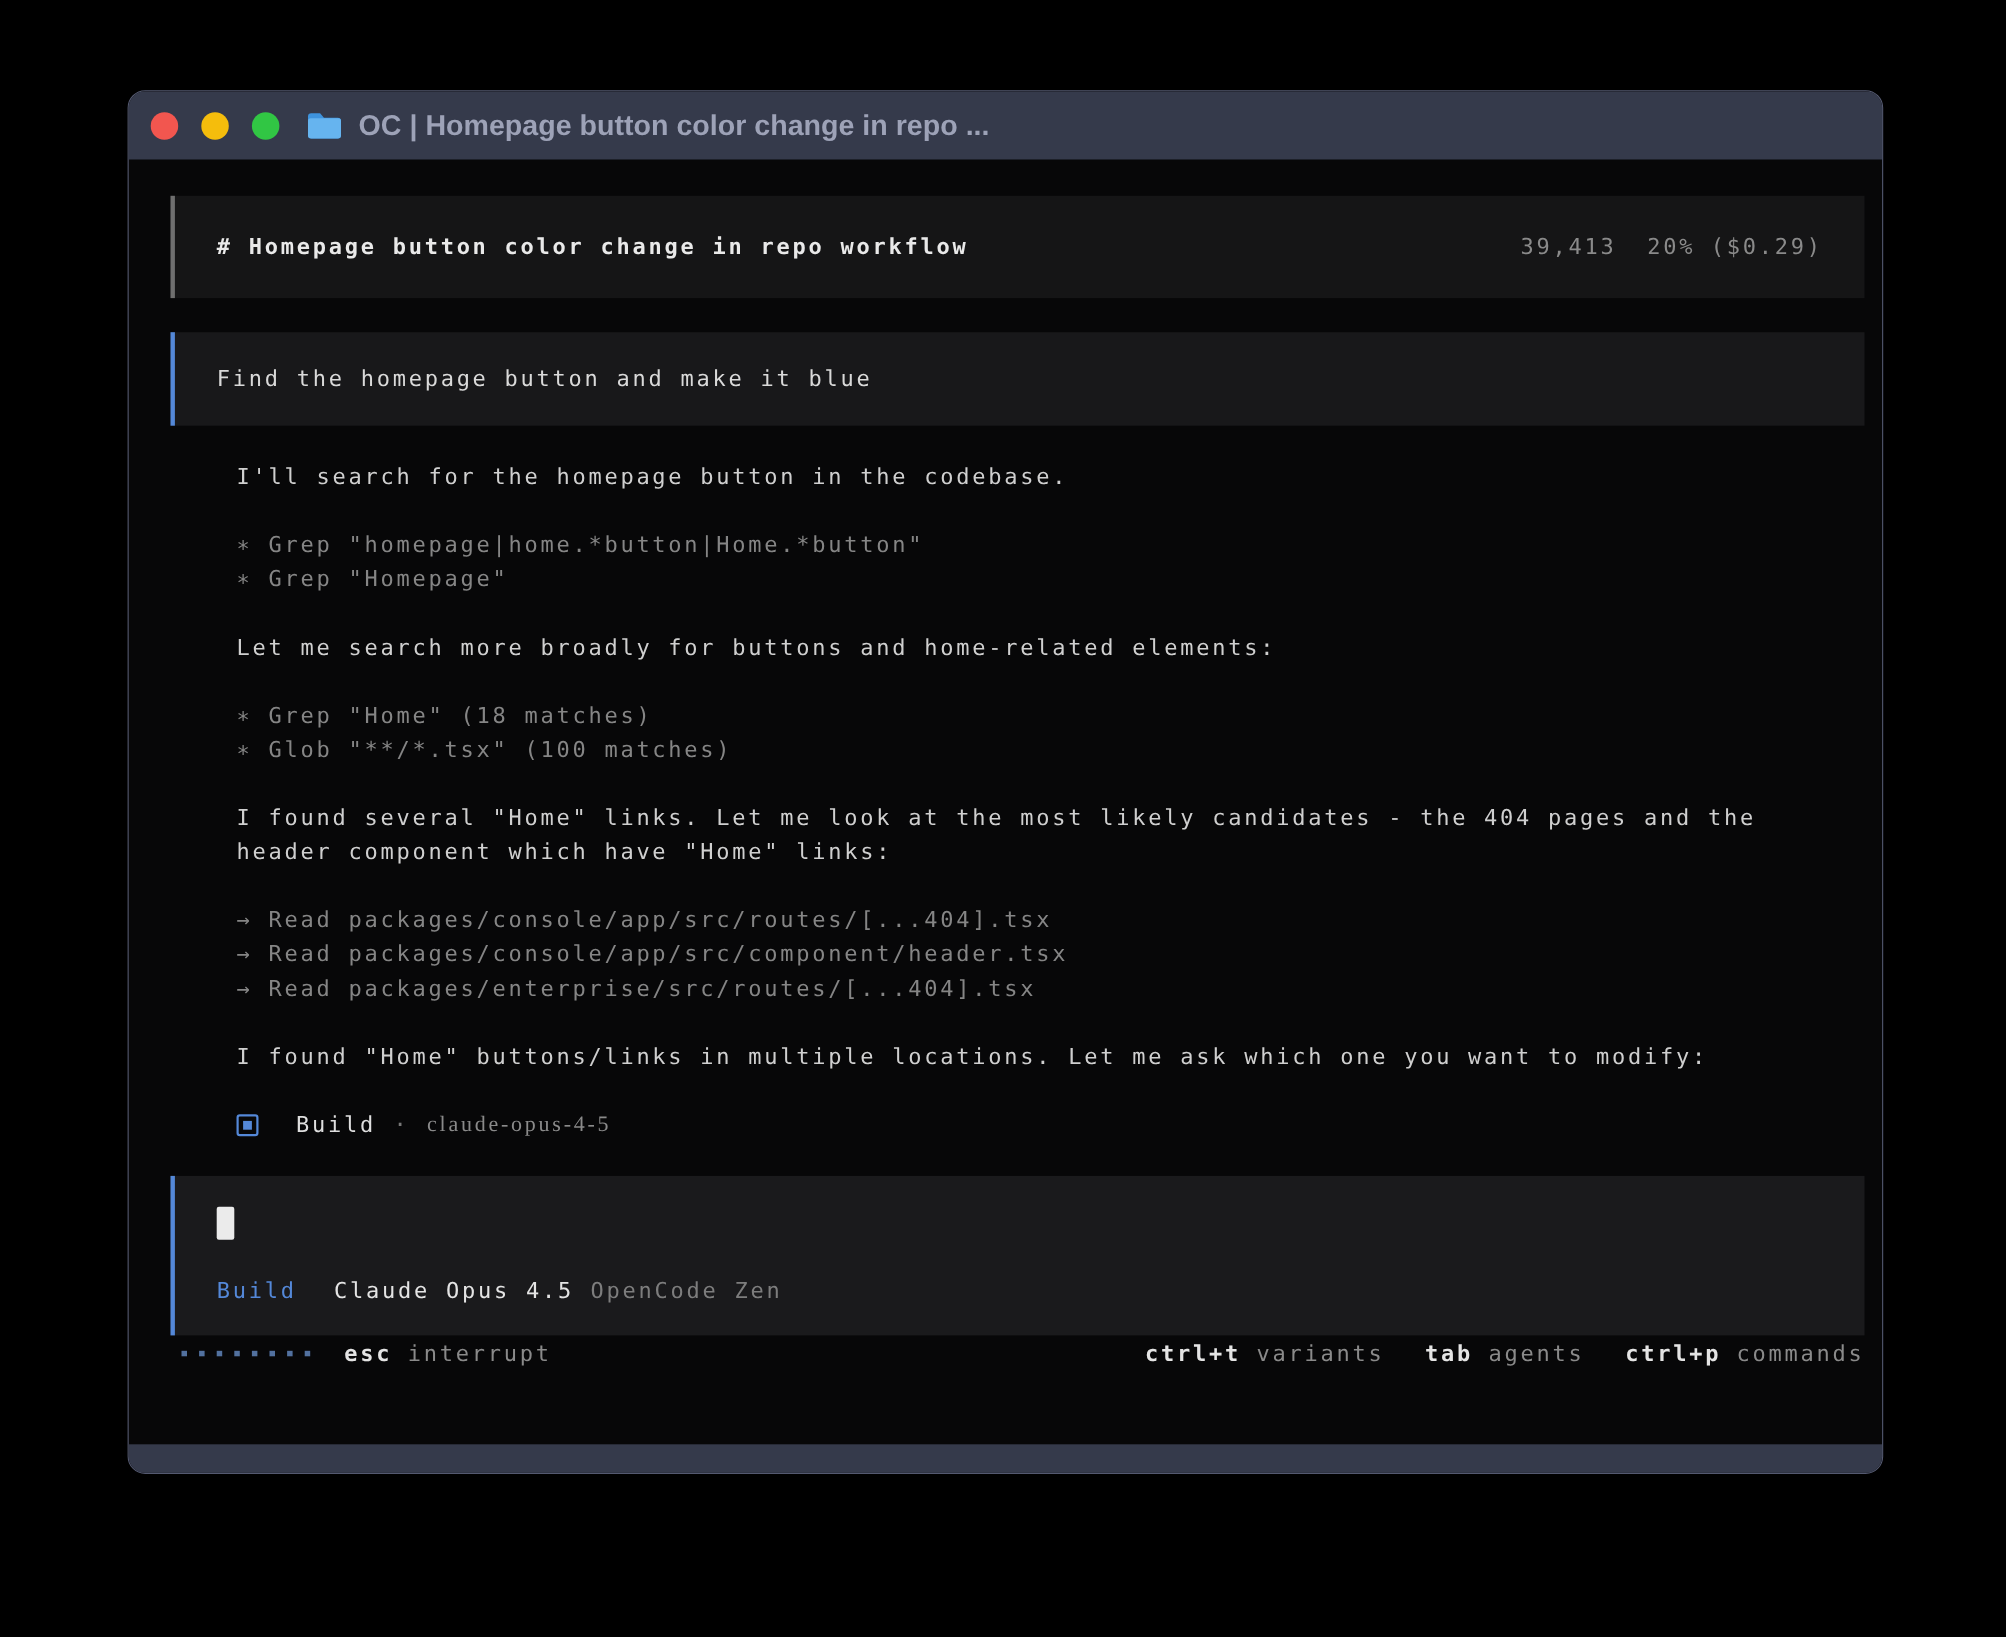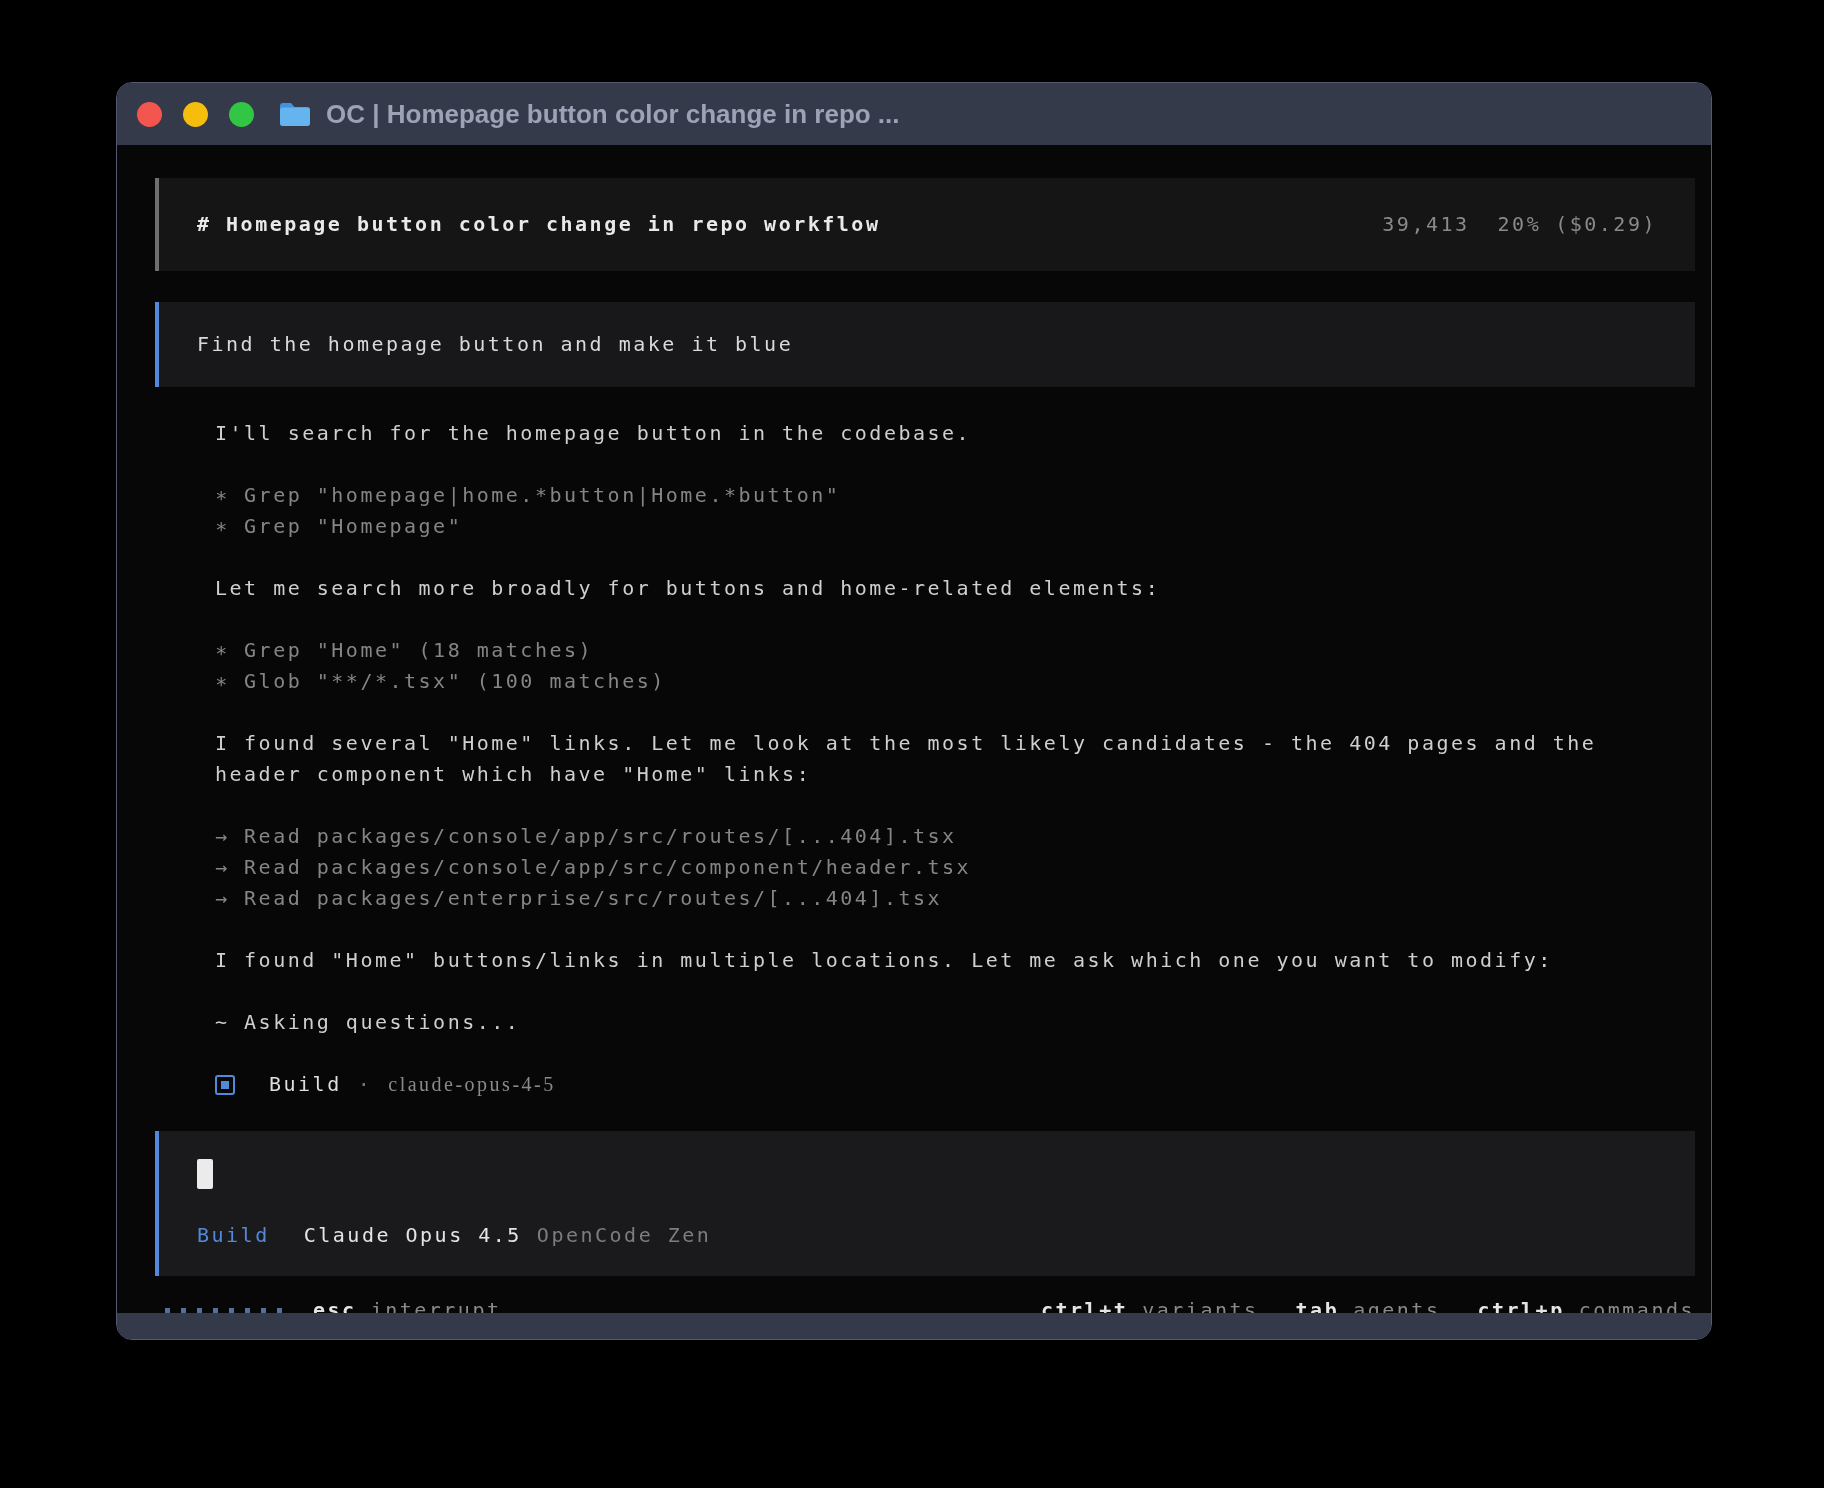--- a/index.html
+++ b/index.html
@@ -102,21 +102,21 @@
     width: 16px; height: 30px;
     background: #ebebeb;
     border-radius: 2px;
   }
   .input-footer { margin-top: 31px; height: 31px; display: flex; align-items: center; }
   .input-mode { color: #5488d8; margin-right: 34px; }
   .input-model { color: #e4e4e4; margin-right: 15px; }
   .input-provider { color: #7d7d7d; }
 
   .statusbar {
-    margin-top: 19px;
+    margin-top: 1px;
     margin-left: 10px;
     height: 31px;
     display: flex;
     align-items: center;
   }
   .dots { display: flex; gap: 11px; margin-right: 31px; }
   .dot { width: 5px; height: 5px; background: #52719f; }
   .key { font-weight: bold; color: #e4e4e4; }
   .hint { color: #8a8a8a; margin-left: 14px; }
   .shortcut-group { display: flex; align-items: center; }
@@ -177,21 +177,20 @@
       <p class="bright">I found several "Home" links. Let me look at the most likely candidates - the 404 pages and the header component which have "Home" links:</p>
 
       <p class="dim">
         <span>→ Read packages/console/app/src/routes/[...404].tsx</span><br>
         <span>→ Read packages/console/app/src/component/header.tsx</span><br>
         <span>→ Read packages/enterprise/src/routes/[...404].tsx</span>
       </p>
 
       <p class="bright">I found "Home" buttons/links in multiple locations. Let me ask which one you want to modify:</p>
 
-      <p class="bright">~ Asking questions...</p>
 
       <div class="badge-row">
         <span class="mode-icon">
             <span class="inner"></span>
           </span>
         <span class="badge-mode">Build</span>
         <span class="badge-sep">·</span>
         <span class="badge-model">claude-opus-4-5</span>
       </div>
     </div>

